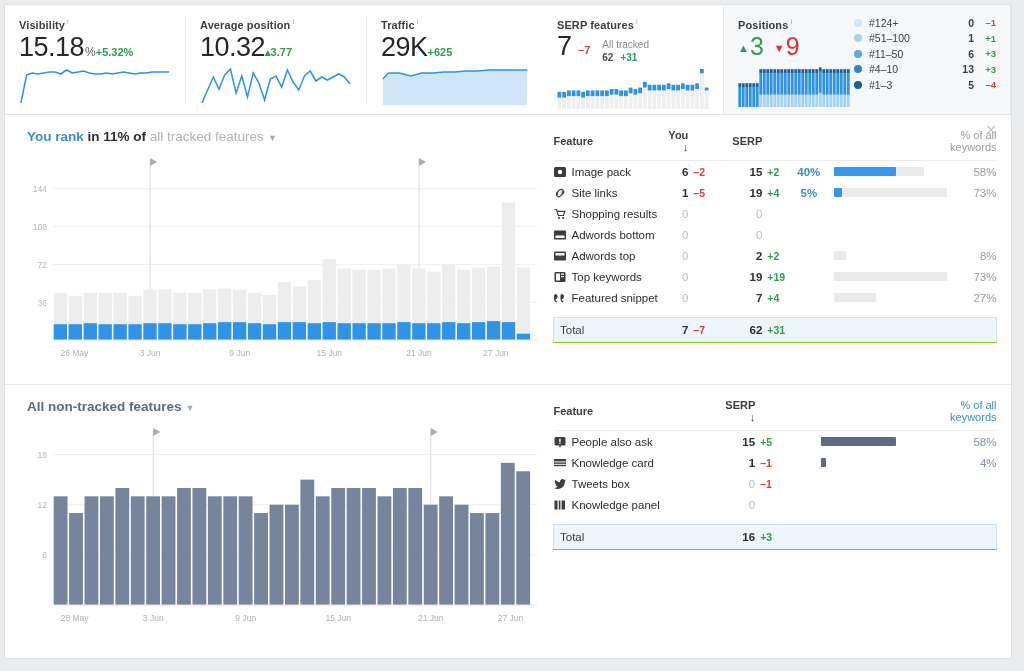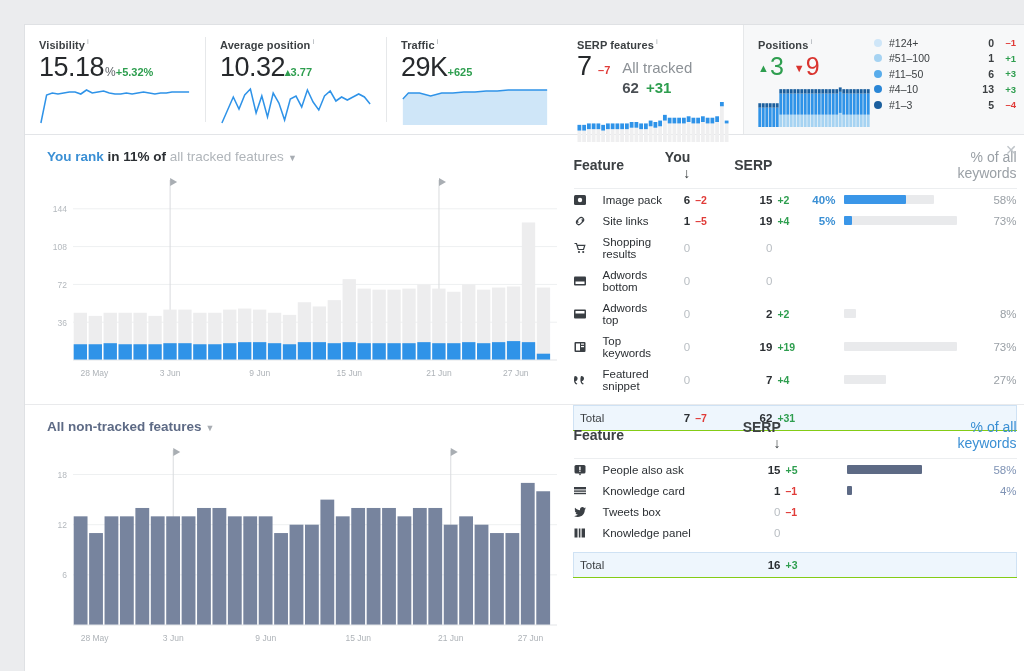--- a/index.html
+++ b/index.html
@@ -3,21 +3,21 @@
 <meta charset="utf-8">
 <style>
   * { box-sizing: border-box; margin: 0; padding: 0; }
   body {
     width: 1024px; height: 671px;
     background: #e8e9eb;
     font-family: "Liberation Sans", sans-serif;
     font-size: 12px; color: #2b2f33;
     overflow: hidden;
   }
-  .page { width: 1024px; height: 671px; padding: 24px; background:#ebecee; }
+  .page { width: 1024px; height: 671px; padding: 4px; background:#ebecee; }
   .frame { background:#fff; width:1008px; height:655px; position:relative; border:1px solid #dfe1e4; }
 
   
   .kpi-strip { display:flex; height:110px; border-bottom:1px solid #e3e5e8; }
   .kpi-left { display:flex; flex:0 0 536px; }
   .kpi-card { position:relative; padding:12px 14px 0 14px; }
   .kpi-card.v { flex:0 0 180px; }
   .kpi-card.p { flex:0 0 180px; }
   .kpi-card.t { flex:0 0 176px; }
   .kpi-sep { width:1px; background:#e6e8ea; margin:12px 0; }
@@ -30,21 +30,21 @@
   .delta-up { color:#2e9e4f; }
   .delta-down { color:#e03b38; }
   .spark { margin-top:4px; height:40px; width:100%; }
 
   
   .kpi-right { display:flex; flex:1; }
   .serp-card { flex:0 0 180px; padding:12px 14px 0 14px; background:#fff; }
   .serp-row { display:flex; align-items:flex-start; margin-top:1px; }
   .serp-big { font-size:27px; font-weight:300; color:#26292c; line-height:1.05; }
   .serp-bigdelta { font-size:11px; font-weight:bold; margin:12px 0 0 6px; }
-  .serp-alltracked { margin:6px 17px 0 12px; font-size:15px; color:#8c9196; line-height:1.35; }
+  .serp-alltracked { margin:6px 17px 0 12px; font-size:10px; color:#8c9196; line-height:1.35; }
   .serp-at-nums { display:flex; gap:7px; color:#4a4f54; font-weight:bold; }
   .serp-at-nums .grn { color:#2e9e4f; }
 
   .pos-wrap { flex:1; display:flex; background:#f7f8f9; border-left:1px solid #e6e8ea;
               border-right:1px solid #e6e8ea; margin:0; }
   .pos-card { flex:1; padding:12px 0 0 14px; }
   .pos-big-row { display:flex; align-items:baseline; gap:10px; margin-top:1px; }
   .pos-big { font-size:25px; font-weight:400; }
   .pos-big.up { color:#2e9e4f; }
   .pos-big.down { color:#d9342f; }
@@ -65,31 +65,31 @@
   .sh-dark { color:#2b2f33; font-weight:bold; }
   .sh-gray { color:#b0b5ba; font-weight:normal; }
   .sh-slate { color:#5d6a85; font-weight:bold; }
   .caret { color:#a8adb3; font-size:9px; margin-left:4px; }
   .closebtn { position:absolute; right:14px; top:8px; color:#bfc4c9; font-size:14px;
               line-height:1; cursor:pointer; }
 
   
   table.feat { width:100%; border-collapse:collapse; font-size:11.5px; }
   table.feat th { font-weight:bold; color:#3c4043; text-align:left;
-                  padding:0 0 7px 0; font-size:14px; border-bottom:1px solid #eceef0; }
+                  padding:0 0 7px 0; font-size:11px; border-bottom:1px solid #eceef0; }
   table.feat th.num { text-align:right; }
   table.feat th.pct { text-align:right; color:#9aa0a6; font-weight:normal; }
   table.feat th.pct.blue { color:#3a8fd4; font-weight:normal; }
   table.feat td { padding:4.5px 0; vertical-align:middle; }
-  .f-name { display:flex; align-items:center; gap:17px; color:#2b2f33; }
+  .f-name { display:flex; align-items:center; gap:6px; color:#2b2f33; }
   .f-ico { width:12px; height:12px; flex:none; display:block; }
   .c-val { text-align:right; font-weight:bold; color:#2b2f33; width:28px; }
   .c-val.zero { color:#b9bec3; font-weight:normal; }
   .c-dlt { width:30px; padding-left:5px !important; font-weight:bold; font-size:10.5px; }
-  .c-you-pct { text-align:right; width:42px; color:#3a8fd4; font-weight:bold; padding-right:9px !important; }
+  .c-you-pct { text-align:center; width:42px; color:#3a8fd4; font-weight:bold; padding-right:9px !important; }
   .c-bar { width:auto; }
   .c-allpct { text-align:right; width:40px; color:#9aa0a6; }
   .c-allpct.blue { color:#7f93b5; }
   .barbg { position:relative; height:9px; background:#e9eaec; border-radius:1px; }
   .barfill { position:absolute; left:0; top:0; height:100%; background:#3a96e8; border-radius:1px; }
   .barfill.slate { background:#5d6a85; }
   tr.total-row td { background:#eef6fd; border-top:1px solid #cfe2f4; border-bottom:1px solid #84cc16;
                     padding:6px 0; }
   tr.total-row td:first-child { border-left:1px solid #cfe2f4; padding-left:6px; }
   tr.total-row td:last-child { border-right:1px solid #cfe2f4; }

